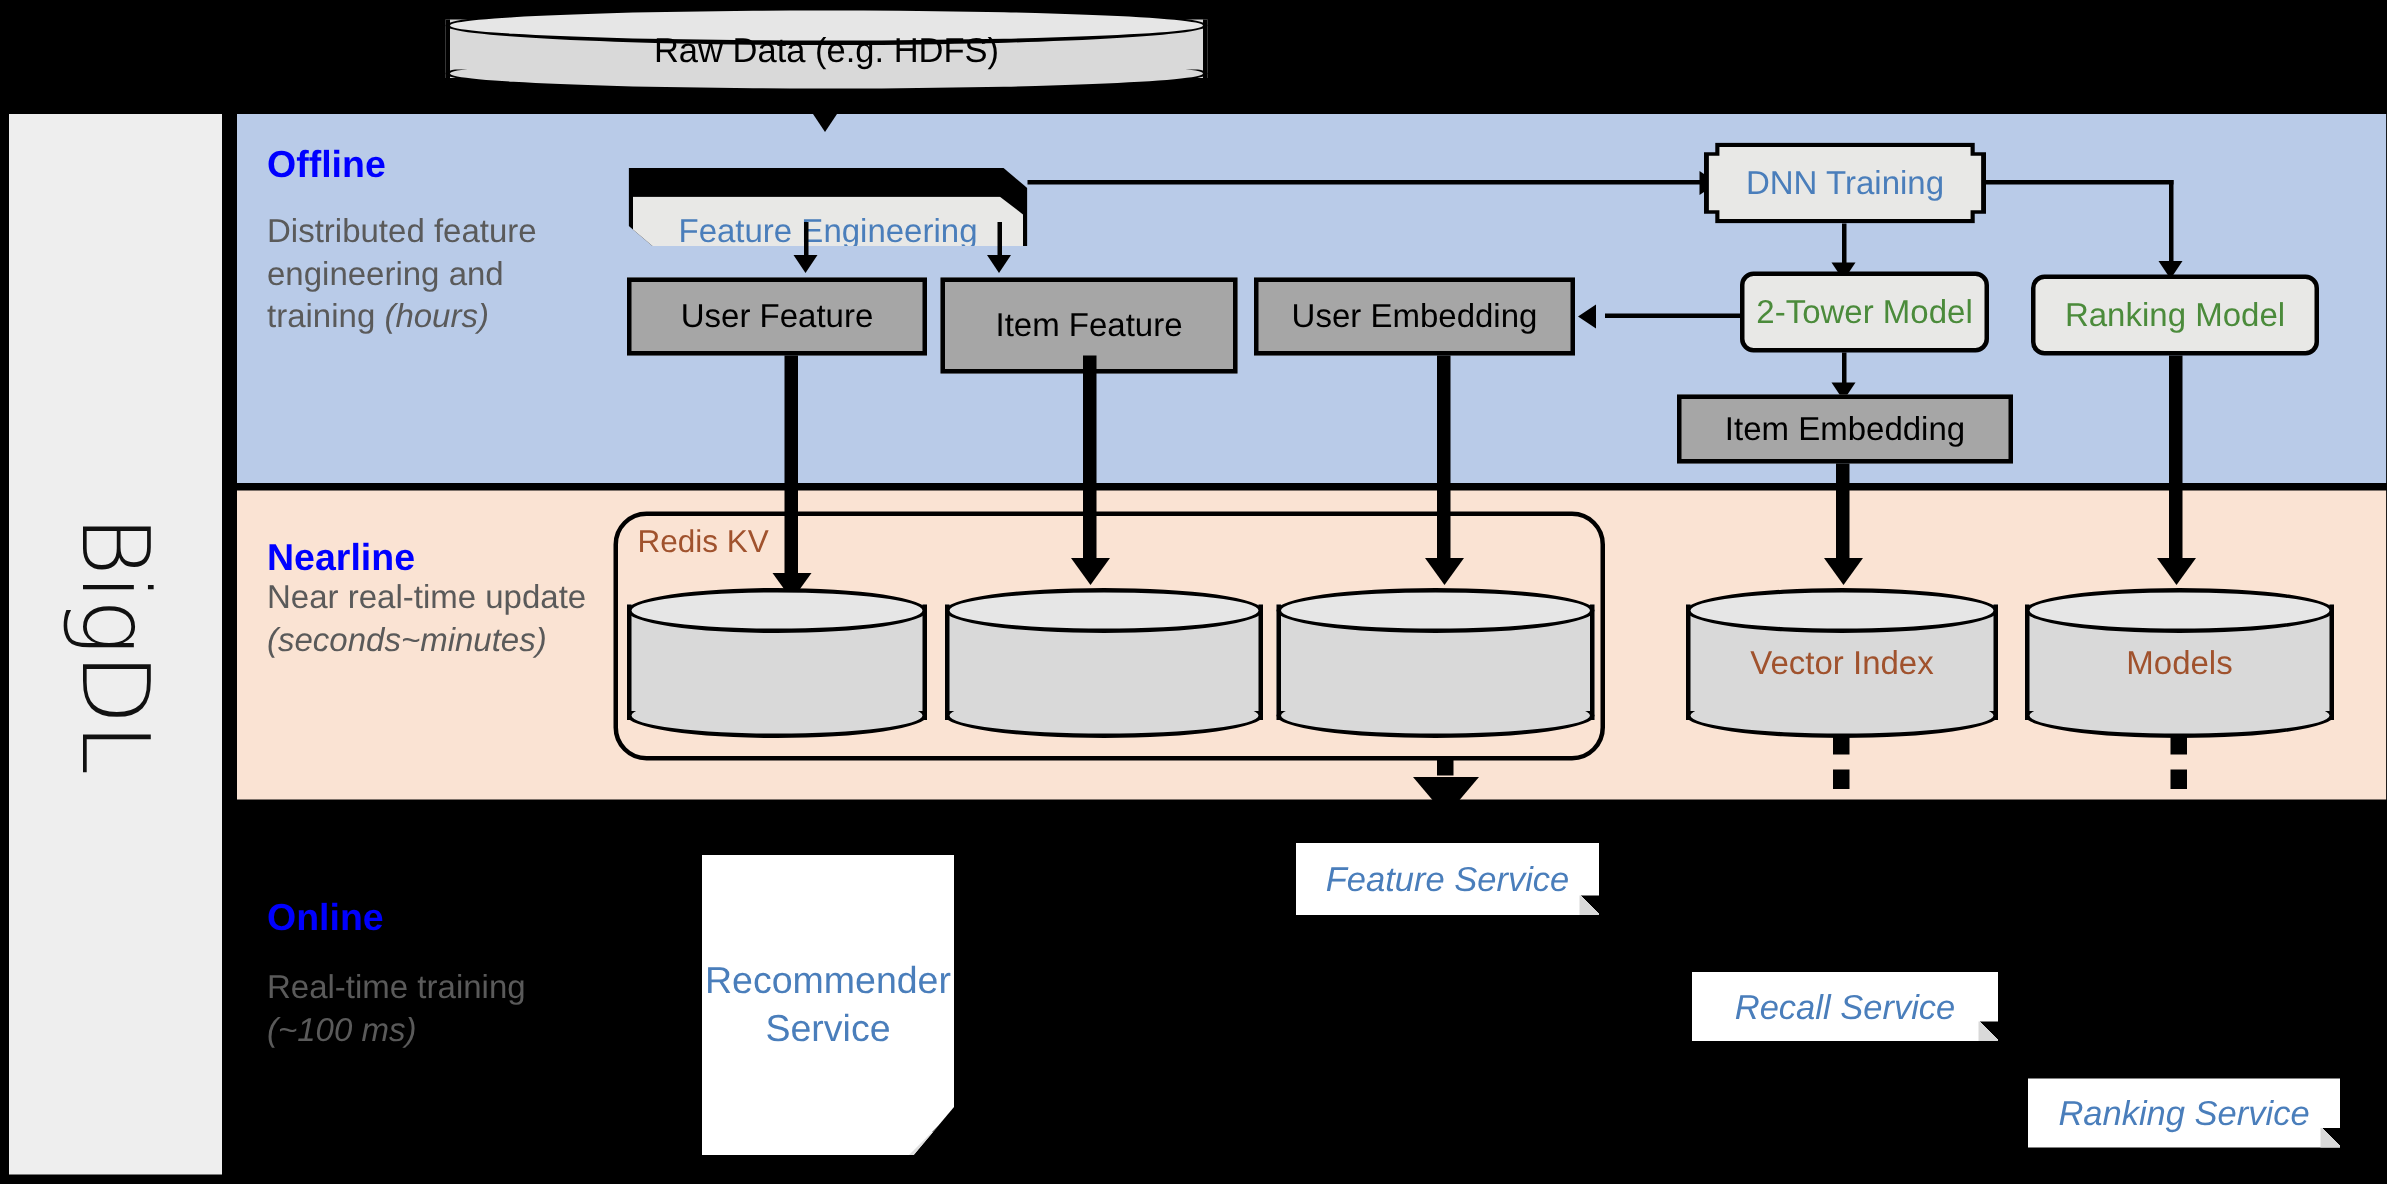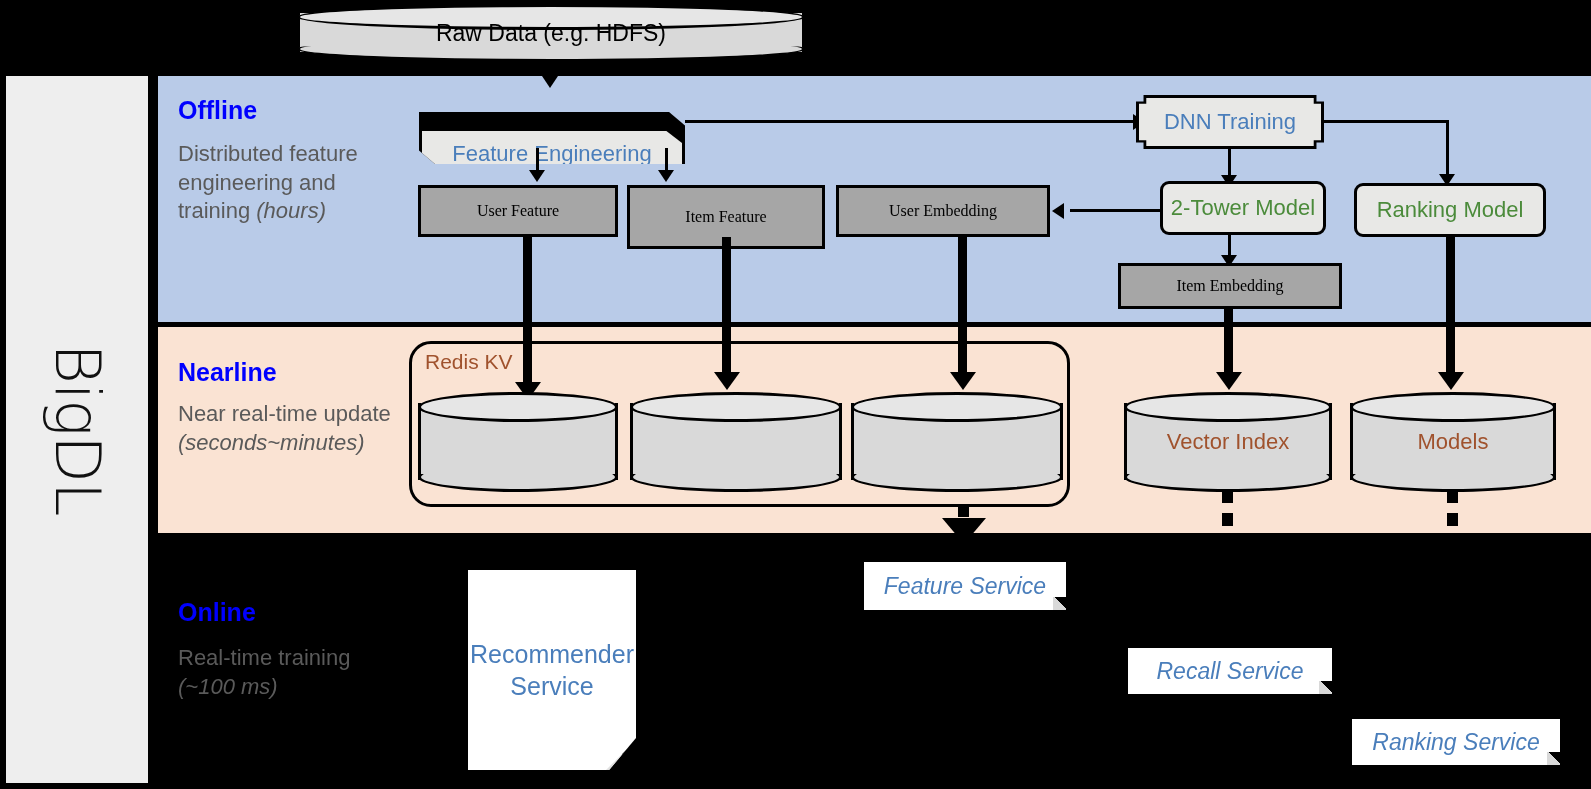--- a/index.html
+++ b/index.html
@@ -26,29 +26,29 @@
   }
 
   
   .stage-title{font-size:25px;color:#0000ff;font-weight:bold;letter-spacing:0px;}
   .stage-desc{font-size:22px;color:#5a5a5a;line-height:1.30;}
   .stage-desc i{font-style:italic;}
 
   #offline-title{left:178px;top:96px;}
   #offline-desc{left:178px;top:140px;width:215px;}
   #nearline-title{left:178px;top:358px;}
-  #nearline-desc{left:178px;top:400px;width:235px;}
+  #nearline-desc{left:178px;top:384px;width:235px;}
   #online-title{left:178px;top:598px;}
   #online-desc{left:178px;top:644px;width:215px;}
 
   
   .gray-box{
     background:#a6a6a6;border:3px solid #000;
     display:flex;align-items:center;justify-content:center;
-    color:#000;font-size:16px;font-family:Liberation Serif, serif;
+    color:#000;font-size:22px;
   }
   .light-box{
     background:#e8e8e6;border:3px solid #000;
     display:flex;align-items:center;justify-content:center;
     font-size:22px;
   }
   .blue-text{color:#4a7ebb;}
   .green-text{color:#4b8b3b;}
 
   

